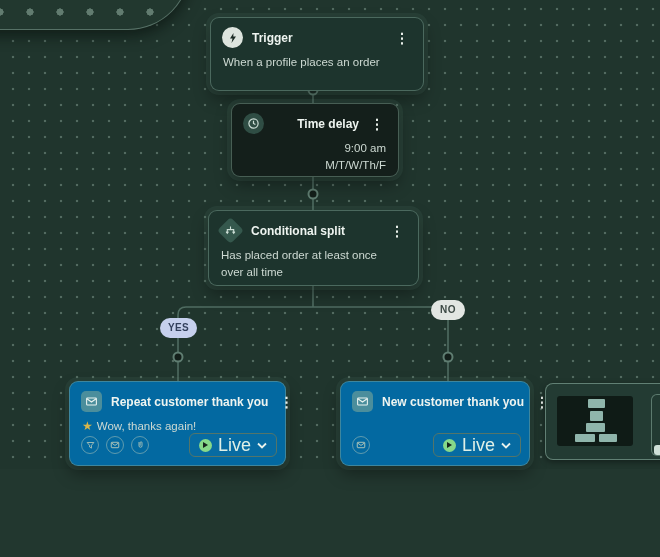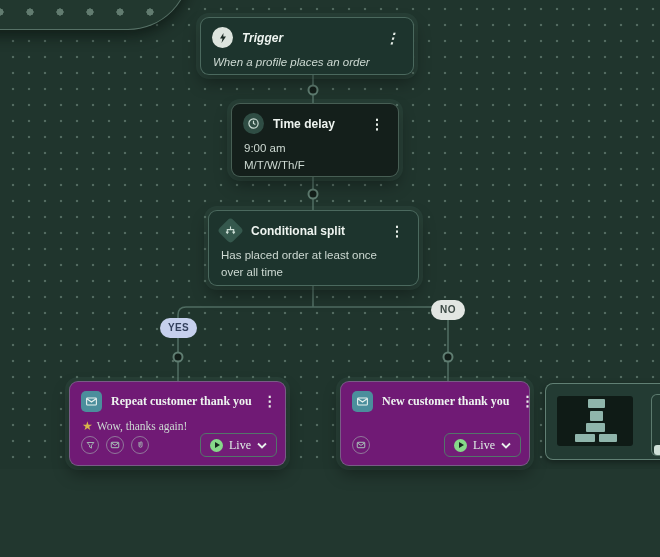--- a/index.html
+++ b/index.html
@@ -32,22 +32,22 @@
   .port { fill:#131f1a; stroke:#5f7d71; stroke-width:2; }
 
   .node {
     position:absolute; z-index:2;
     border:1px solid rgba(134,170,156,0.45);
     border-radius:9px;
     box-shadow:0 0 0 4px rgba(110,155,140,0.10), 0 8px 16px rgba(0,0,0,0.35);
     color:#ccd8d2;
   }
   .node.green { background:#1d342d; }
-  .node.dark  { background:#141f1b; }
-  .node.card  { background:#701a75;font-family:Liberation Serif, serif; }
+  .node.dark  { background:#141f1b;text-align:right; }
+  .node.card  { background:#0369a1; }
   .node-header {
     display:flex; align-items:center; gap:9px;
     padding:9px 12px 3px 11px;
   }
   .node-title { color:#eef4f0; font-size:12px; font-weight:bold; flex:1; white-space:nowrap; }
   .kebab {
     color:#e8efe9; font-size:14px; font-weight:bold; line-height:12px;
     cursor:pointer; padding:0 2px; letter-spacing:0;
   }
   .node-body { padding:3px 12px 8px 12px; font-size:11.5px; line-height:1.45; color:#cdd9d2; }
@@ -85,21 +85,21 @@
     border:1px solid rgba(169,194,184,0.55);
     display:flex; align-items:center; justify-content:center;
   }
   .star { color:#d9b64a; font-size:12px; margin-right:4px; }
 
   .live-btn {
     display:flex; align-items:center; gap:6px;
     height:24px; padding:0 9px;
     border:1px solid #53756a; border-radius:6px;
     background:rgba(255,255,255,0.02);
-    color:#dff0e6; font-size:12px; cursor:pointer;
+    color:#dff0e6; font-size:18px; cursor:pointer;
   }
   .play-dot {
     width:13px; height:13px; border-radius:50%; background:#86d989;
     display:flex; align-items:center; justify-content:center;
   }
   .play-tri {
     width:0; height:0; margin-left:1px;
     border-left:5px solid #16251e;
     border-top:3px solid transparent; border-bottom:3px solid transparent;
   }
@@ -138,21 +138,21 @@
   <path class="wire" d="M313,286 V307"></path>
   <path class="wire" d="M178,381 V315 Q178,307 186,307 H440 Q448,307 448,315 V381"></path>
   <circle class="port" cx="313" cy="90" r="4.5"></circle>
   <circle class="port" cx="313" cy="194" r="4.5"></circle>
   <circle class="port" cx="178" cy="357" r="4.5"></circle>
   <circle class="port" cx="448" cy="357" r="4.5"></circle>
 </svg>
 
 <div class="corner-panel"></div>
 
-<div class="node green" style="left:200px; top:17px; width:214px; height:58px;font-style:italic;">
+<div class="node green" style="left:210px; top:17px; width:214px; height:74px;">
   <div class="node-header">
     <span class="icon-circle trigger-ic">
       <svg width="12" height="12" viewBox="0 0 24 24">
           <path d="M13 2 L6 13 H11 L9 22 L18 9 H12.5 Z" fill="#1c2b25"></path>
         </svg>
     </span>
     <span class="node-title">Trigger</span>
     <span class="kebab">⋮</span>
   </div>
   <div class="node-body">When a profile places an order</div>

